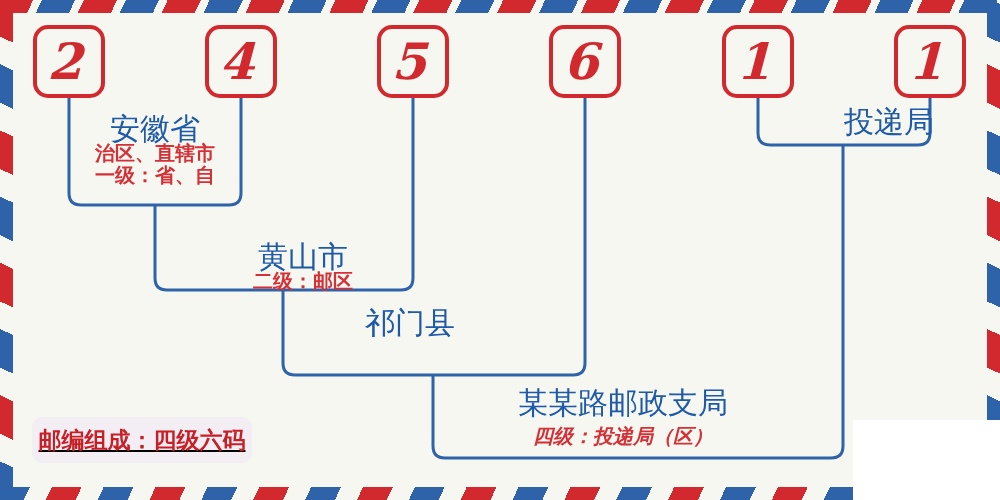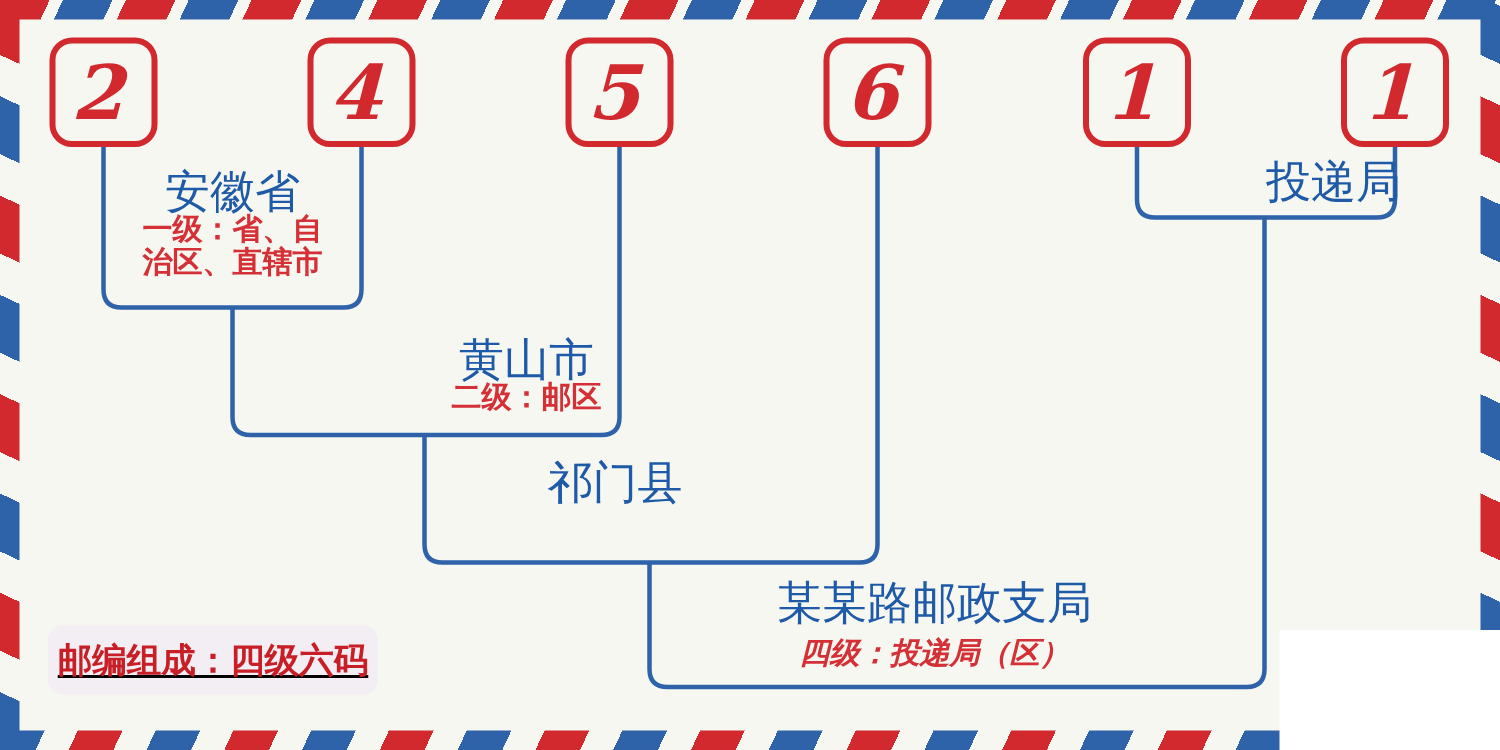--- a/index.html
+++ b/index.html
@@ -64,21 +64,21 @@
   .lvl{position:absolute;text-align:center;z-index:4;}
   .lvl-name{
     color:#1e5aa8;font-weight:normal;font-size:30px;line-height:26px;
     display:block;white-space:nowrap;
   }
   .lvl-desc{
     color:#d43036;font-weight:bold;font-size:20px;line-height:22px;
     display:block;white-space:nowrap;
   }
   .lvl1{left:69px;top:116px;width:172px;}
-  .lvl2{left:155px;top:228px;width:296px;margin-left:48px;}
+  .lvl2{left:155px;top:244px;width:296px;}
   .lvl3{left:283px;top:310px;width:254px;}
   .lvl4{left:433px;top:390px;width:380px;}
   .lvl4 .lvl-desc{margin-top:9px;font-style:italic;}
   .lvl-delivery{left:758px;top:109px;width:172px;margin-left:45px;}
   
   .badge{
     position:absolute;left:32px;top:417px;width:220px;height:46px;
     background:#f2eef4;border-radius:10px;
     display:flex;align-items:center;justify-content:center;
     z-index:4;
@@ -122,22 +122,22 @@
   </div>
   <div class="digit-box db5">
     <span>1</span>
   </div>
   <div class="digit-box db6">
     <span>1</span>
   </div>
 
   <div class="lvl lvl1">
     <span class="lvl-name">安徽省</span>
+    <span class="lvl-desc">治区、直辖市</span>
     <span class="lvl-desc">一级：省、自</span>
-    <span class="lvl-desc">治区、直辖市</span>
   </div>
 
   <div class="lvl lvl2">
     <span class="lvl-name">黄山市</span>
     <span class="lvl-desc">二级：邮区</span>
   </div>
 
   <div class="lvl lvl3">
     <span class="lvl-name">祁门县</span>
   </div>

